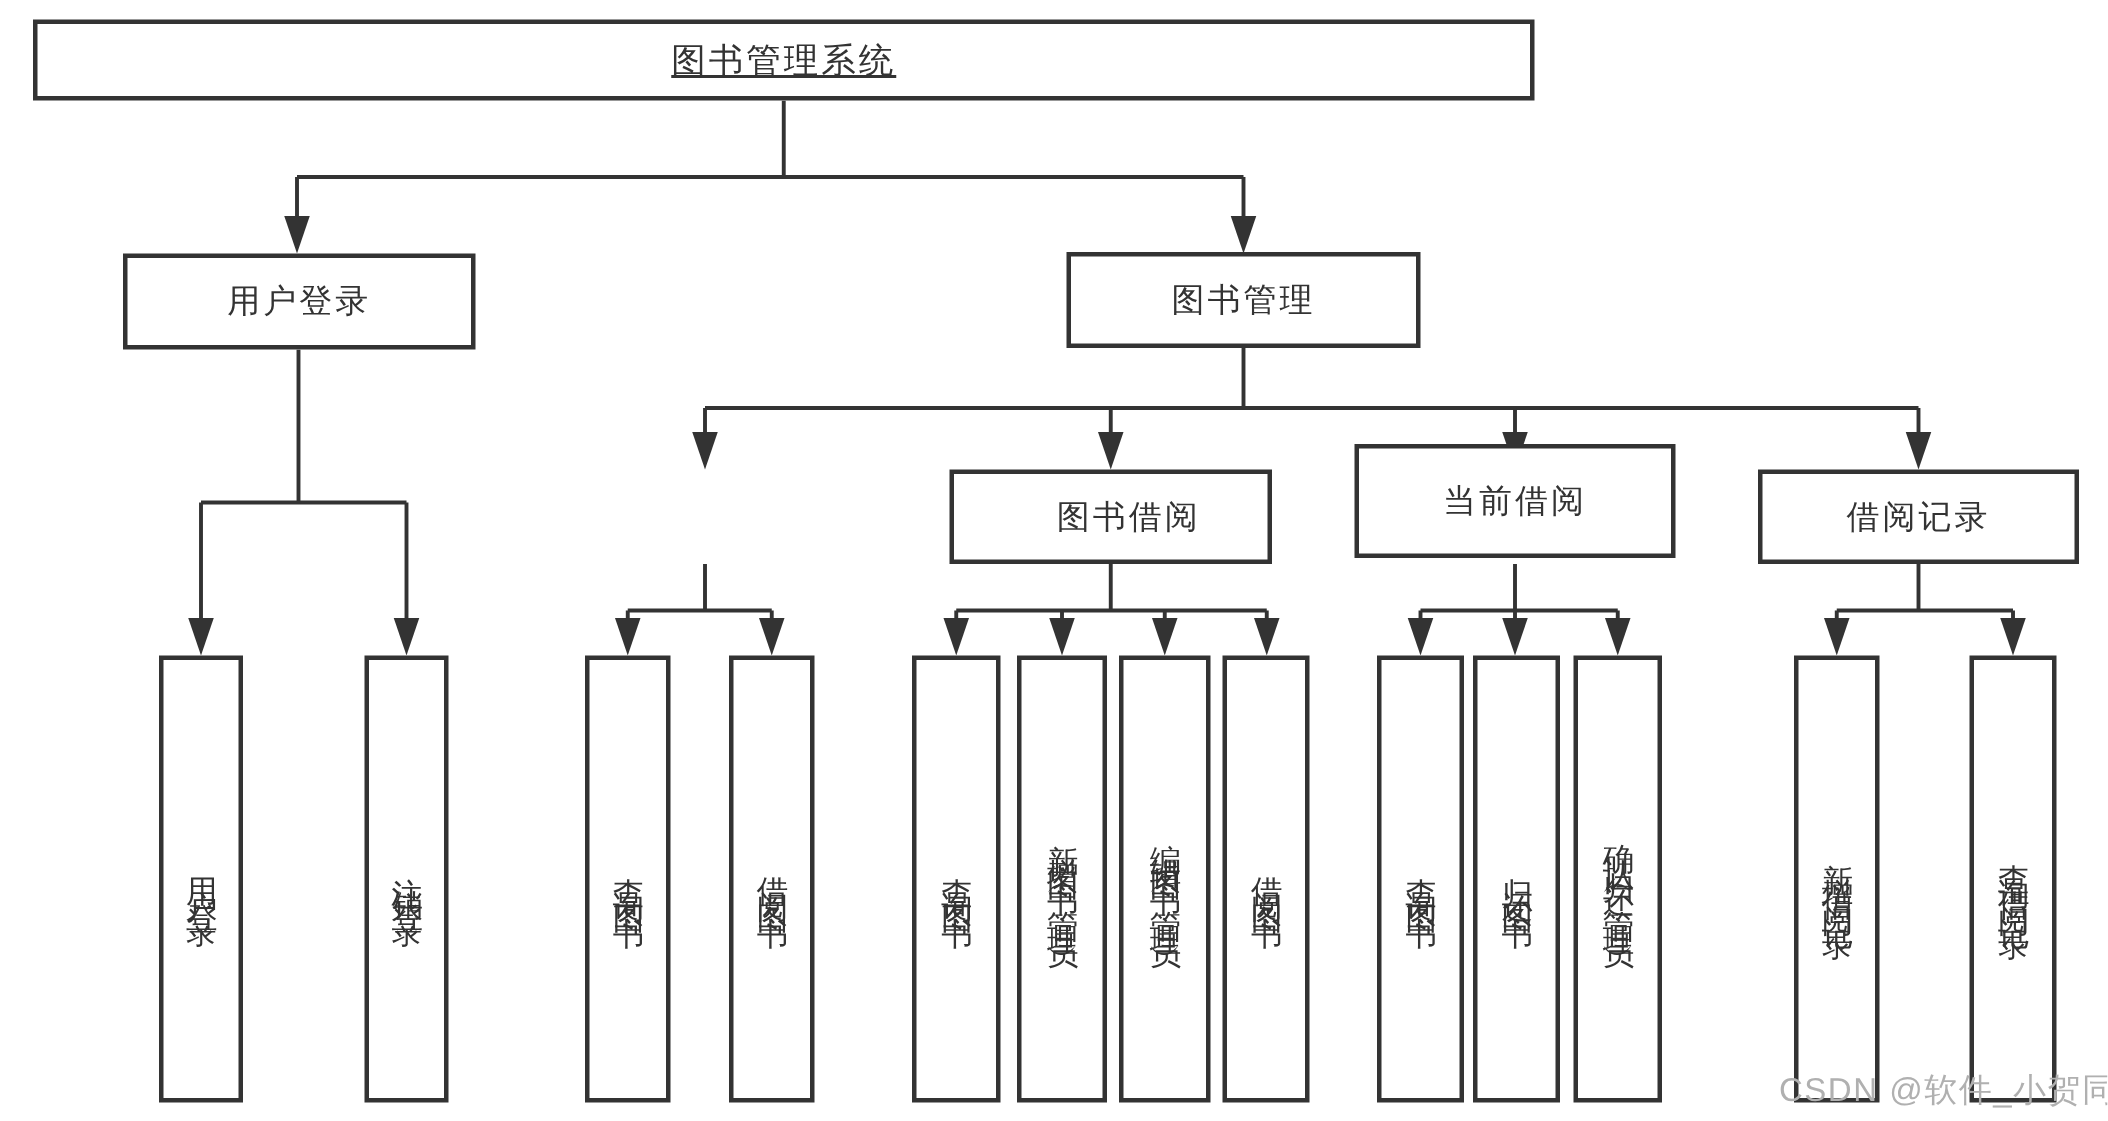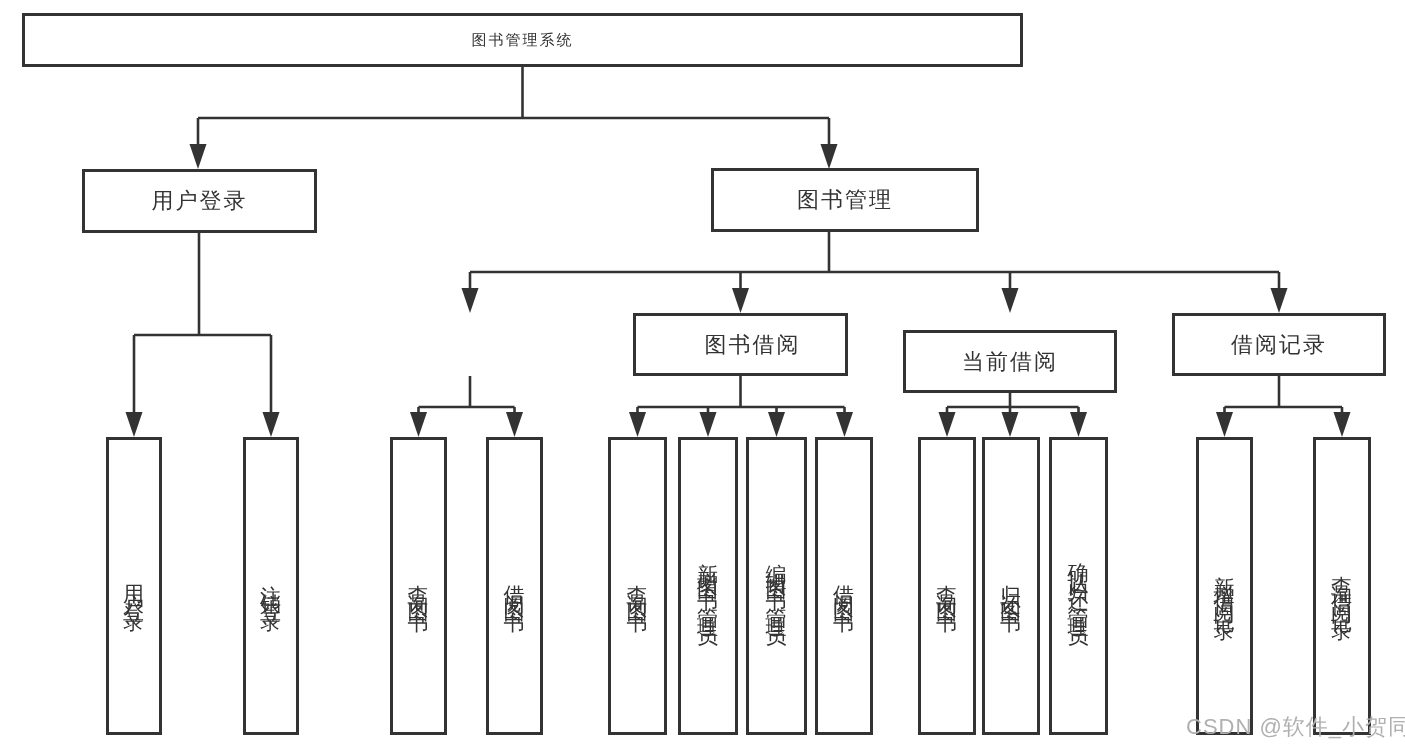--- a/index.html
+++ b/index.html
@@ -15,21 +15,21 @@
     position:absolute;
     box-sizing:border-box;
     border:3px solid #333333;
     background:#ffffff;
     color:#333333;
     display:flex;align-items:center;justify-content:center;
     text-align:center;
     z-index:2;
   }
   .h-node{font-size:22px;letter-spacing:2px;}
-  .root-node{font-size:15px;letter-spacing:2px;}
+  .root-node{font-size:23px;letter-spacing:2px;text-decoration:underline;}
   .leaf{
     writing-mode:vertical-rl;
     text-orientation:mixed;
     font-size:21px;
     letter-spacing:9px;
     line-height:1;
   }
   #watermark{
     position:absolute;
     left:1186px;top:712px;
@@ -96,24 +96,24 @@
       <polygon points="1070,412 1087,412 1078.5,437" fill="#333333"></polygon>
       <path d="M1224.5 407 V419" stroke="#333333" stroke-width="2.6" fill="none"></path>
       <polygon points="1216,412 1233,412 1224.5,437" fill="#333333"></polygon>
       <path d="M1342 407 V419" stroke="#333333" stroke-width="2.6" fill="none"></path>
       <polygon points="1333.5,412 1350.5,412 1342,437" fill="#333333"></polygon>
     </svg>
 
   <div class="node root-node" style="left:22px;top:13px;width:1001px;height:54px;">图书管理系统</div>
 
   <div class="node h-node" style="left:82px;top:169px;width:235px;height:64px;">用户登录</div>
-  <div class="node h-node" style="left:711px;top:168px;width:268px;height:64px;">图书管理</div>
+  <div class="node h-node" style="left:711px;top:168px;width:236px;height:64px;">图书管理</div>
 
   <div class="node h-node" style="left:633px;top:313px;width:215px;height:63px;padding-left:24px;">图书借阅</div>
-  <div class="node h-node" style="left:903px;top:330px;width:214px;height:63px;">当前借阅</div>
+  <div class="node h-node" style="left:903px;top:296px;width:214px;height:76px;">当前借阅</div>
   <div class="node h-node" style="left:1172px;top:313px;width:214px;height:63px;">借阅记录</div>
 
   <div class="node leaf" style="left:106px;top:437px;width:56px;height:298px;">用户登录</div>
   <div class="node leaf" style="left:243px;top:437px;width:56px;height:298px;">注销登录</div>
 
   <div class="node leaf" style="left:390px;top:437px;width:57px;height:298px;">查询图书</div>
   <div class="node leaf" style="left:486px;top:437px;width:57px;height:298px;">借阅图书</div>
 
   <div class="node leaf" style="left:608px;top:437px;width:59px;height:298px;">查询图书</div>
   <div class="node leaf" style="left:678px;top:437px;width:60px;height:298px;">新增图书（管理员）</div>

